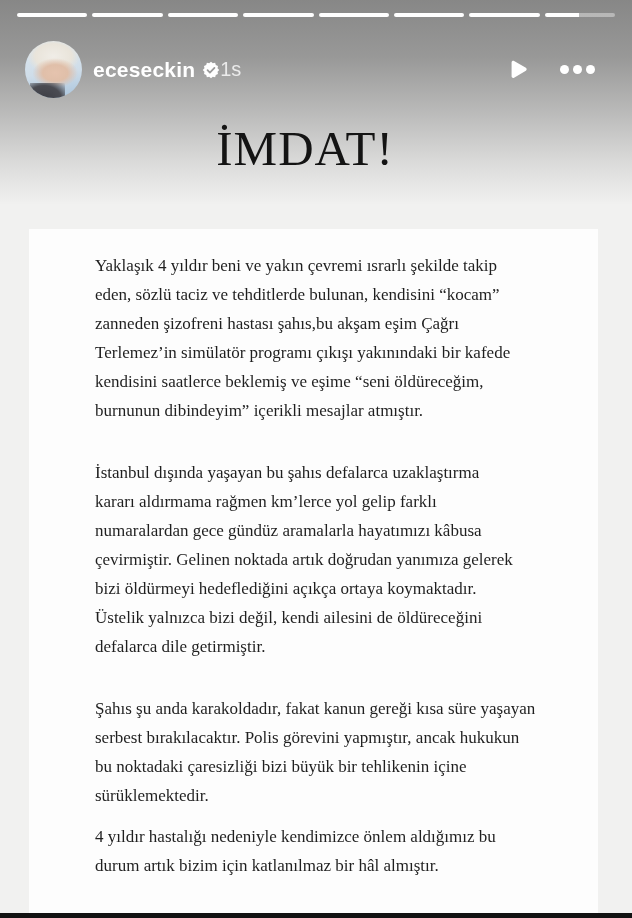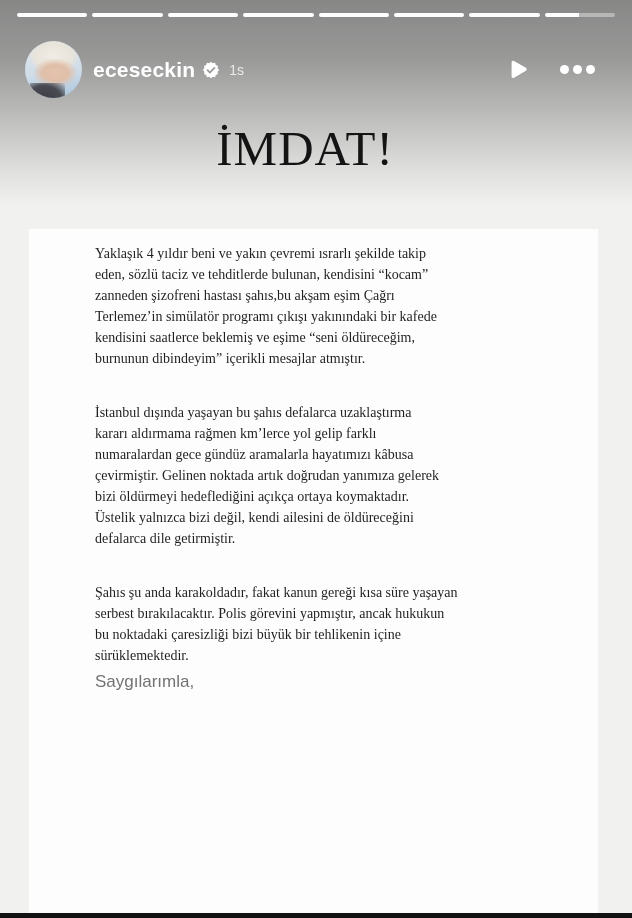--- a/index.html
+++ b/index.html
@@ -19,23 +19,23 @@
     font-family: "Liberation Serif", serif;
     font-size: 49px; font-weight: 400; letter-spacing: 1px;
     color: #121212; line-height: 60px;
   }
   .doc-card {
     position: absolute; left: 29px; top: 229px; width: 569px; bottom: 5px;
     background: #fdfdfd;
     padding: 10px 30px 0 66px;
   }
   .para {
-    margin: 4px 0 33px 0;
+    margin: 12px 0 33px 0;
     font-family: "Liberation Serif", serif;
-    font-size: 14px; line-height: 21px; color: #1f1f1f;
+    font-size: 17px; line-height: 29px; color: #1f1f1f;
     white-space: pre-line;
   }
   .para.tight { margin-bottom: 6px; }
   .para.presig { margin-bottom: 31px; }
   .sig {
     margin: 0 0 8px 0;
     font-family: Liberation Sans, sans-serif;
     font-size: 17px; line-height: 20.5px; color: #737373;
   }
 
@@ -79,21 +79,21 @@
   }
   .avatar::after {
     content: ""; position: absolute; left: 8%; right: 30%; bottom: -4%; height: 30%;
     background: radial-gradient(ellipse at 40% 100%, #3c3d44 0%, #4a4b52 60%, rgba(74,75,82,0) 100%);
   }
   .username {
     margin-left: 11px; color: #ffffff; font-size: 21px; font-weight: 700;
     letter-spacing: 0.2px; cursor: pointer;
   }
   .badge { margin-left: 7px; width: 18px; height: 18px; flex: 0 0 auto; }
-  .timestamp { margin-left: 9px; color: rgba(255,255,255,0.78); font-size: 14px; }
+  .timestamp { color: rgba(255,255,255,0.78); font-size: 20px; }
   .spacer { flex: 1; }
   .play-btn { width: 26px; height: 28px; cursor: pointer; display: flex; align-items: center; }
   .more-btn { margin-left: 30px; display: flex; gap: 4px; align-items: center; cursor: pointer; height: 28px; }
   .more-btn .dot { width: 9px; height: 9px; border-radius: 50%; background: #ffffff; }
 
   
   .bottom-bar { position: absolute; left: 0; right: 0; bottom: 0; height: 5px; background: #121212; z-index: 3; }
 </style>
 </head>
 <body>
@@ -114,20 +114,22 @@
 kararı aldırmama rağmen km’lerce yol gelip farklı
 numaralardan gece gündüz aramalarla hayatımızı kâbusa
 çevirmiştir. Gelinen noktada artık doğrudan yanımıza gelerek
 bizi öldürmeyi hedeflediğini açıkça ortaya koymaktadır.
 Üstelik yalnızca bizi değil, kendi ailesini de öldüreceğini
 defalarca dile getirmiştir.</p>
       <p class="para tight">Şahıs şu anda karakoldadır, fakat kanun gereği kısa süre yaşayan
 serbest bırakılacaktır. Polis görevini yapmıştır, ancak hukukun
 bu noktadaki çaresizliği bizi büyük bir tehlikenin içine
 sürüklemektedir.</p>
+      <p class="para">4 yıldır hastalığı nedeniyle kendimizce önlem aldığımız bu
+durum artık bizim için katlanılmaz bir hâl almıştır.</p>
       <p class="sig">Saygılarımla,</p>
     </div>
   </div>
 
   <div class="top-scrim"></div>
 
   <div class="progress-row" id="progress-row">
       <div class="seg done"></div>
       <div class="seg done"></div>
       <div class="seg done"></div>

